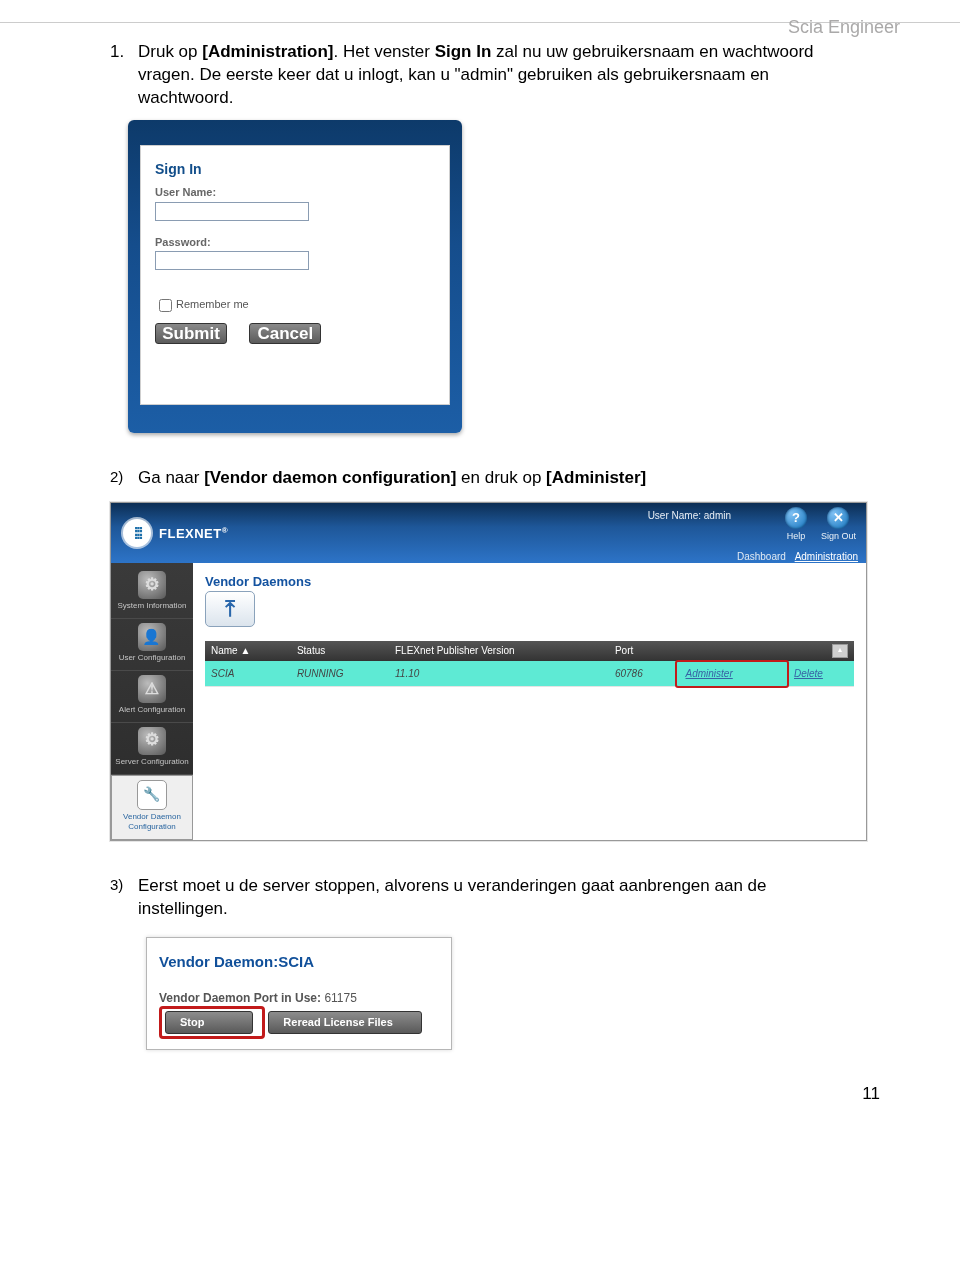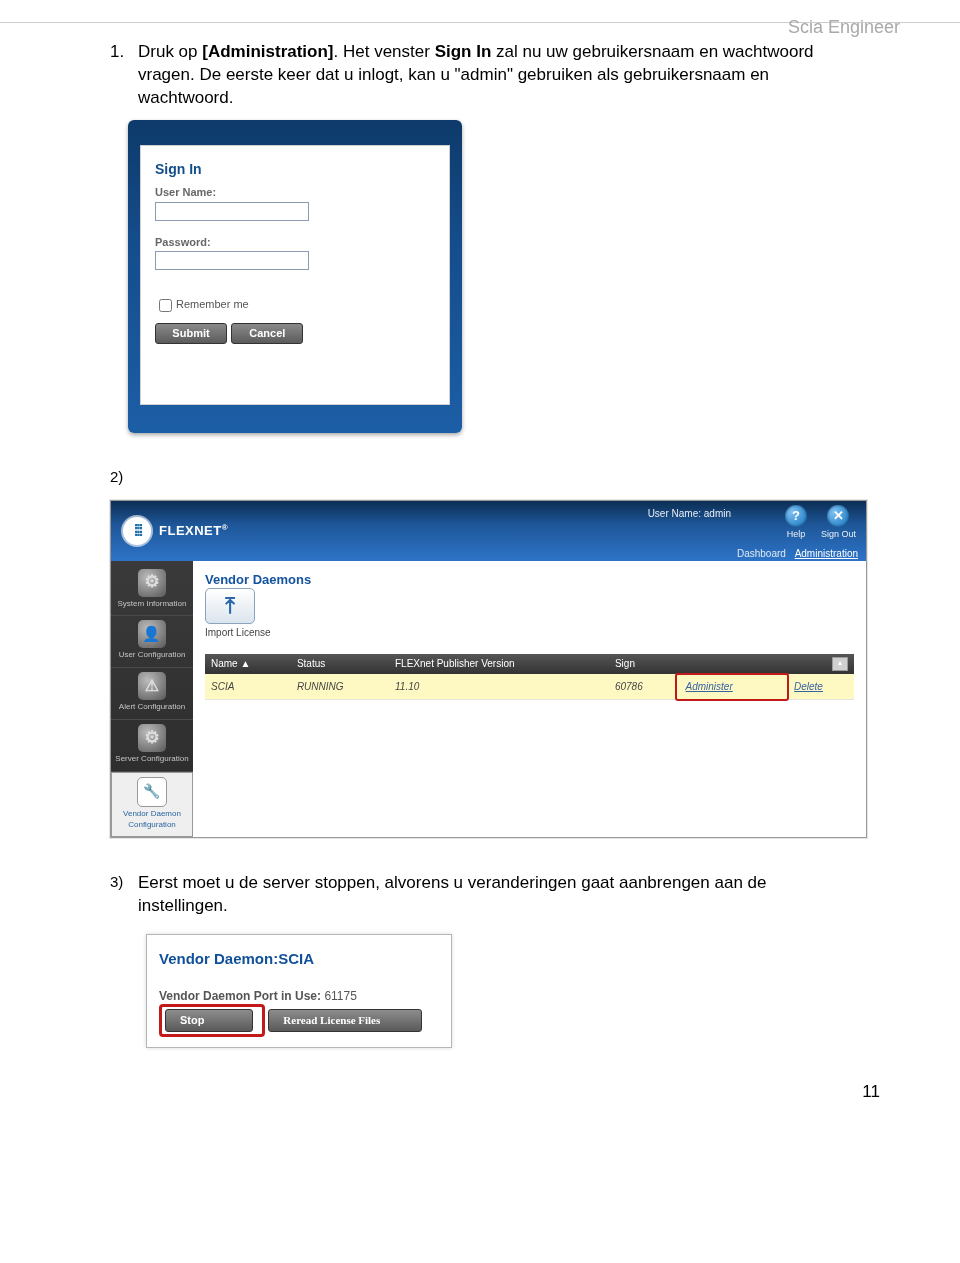--- a/index.html
+++ b/index.html
@@ -62,26 +62,26 @@
     margin-top:2px;
   }
   .remember { margin-top:26px; color:#555; font-size:11px; }
   .remember input { vertical-align:middle; margin-right:4px;}
   .btn-row { margin-top:8px; }
   .gbtn {
     display:inline-block;
     width:70px; height:19px;
     line-height:19px;
     text-align:center;
-    font-size:11px;
+    font-size:17px;
     color:#fff;
     background:linear-gradient(180deg,#8a8a8a,#5b5b5b);
     border:1px solid #333;
     border-radius:3px;
-    margin-right:1px;
+    margin-right:19px;
     font-weight:bold;
   }
 
   
   .flex-shot {
     margin:12px 0 0 0;
     border:1px solid #999;
     box-shadow:0 0 0 1px #e5e5e5;
     font-size:11px;
     width:755px;
@@ -158,21 +158,21 @@
   .vd-title { color:#1453a0; font-weight:bold; font-size:13px; margin-bottom:0;}
   .import-tile {
     width:48px;height:34px;
     border:1px solid #8aa2bb;border-radius:5px;
     background:linear-gradient(#fff,#dbe4ed);
     display:flex;align-items:center;justify-content:center;
     font-size:22px;color:#2a67ab;font-weight:bold;
   }
   .import-label{ font-size:10px; color:#444; margin-top:2px;}
 
-  .vd-table { width:100%; border-collapse:collapse; margin-top:14px; background:#fef9c3; }
+  .vd-table { width:100%; border-collapse:collapse; margin-top:14px; background:#5eead4; }
   .vd-table th {
     background:linear-gradient(#555,#333); color:#fff;
     font-size:10px; font-weight:normal; text-align:left;
     padding:3px 6px;
   }
   .vd-table td {
     font-size:10px; color:#444; padding:6px; border-bottom:1px solid #e4e4e4;font-style:italic;
   }
   .admin-cell span{
     padding:1px 4px; color:#3763a4; text-decoration:underline;
@@ -201,21 +201,21 @@
   .vdscia .sub { margin-top:18px; color:#555; font-size:12px;}
   .vdscia .sub b{color:#555;}
   .vdscia h4{ margin:22px 0 6px 0; font-size:13px; font-weight:bold; color:#222;}
   .pill {
     display:inline-block; min-width:58px;
     background:linear-gradient(#8d8d8d,#595959);
     color:#fff;font-size:11px;font-weight:bold;
     text-align:left;border:1px solid #333;border-radius:3px;
     padding:3px 14px;margin-right:6px;
   }
-  .pill.wide{min-width:124px;font-family:Liberation Serif, serif;}
+  .pill.wide{min-width:124px;}
   .stop-box{
     display:inline-block;
     border:3px solid #c21a1a;
     border-radius:4px;
     padding:2px 3px;
   }
   .page-no{
     text-align:right;
     padding:34px 80px 0 0;
     font-size:17px;
@@ -251,20 +251,23 @@
         <div class="btn-row">
           <span class="gbtn">Submit</span>
           <span class="gbtn">Cancel</span>
         </div>
       </div>
     </div>
   </div>
 
   <div class="list-item" style="margin-top:34px">
     <div class="list-num" style="font-size:15px">2)</div>
+    <div>
+      <span>Ga naar </span><span class="bold">[Vendor daemon configuration]</span><span> en druk op </span><span class="bold">[Administer]</span>
+    </div>
   </div>
 
   <div class="flex-shot">
     <div class="flex-top">
       <div class="flex-logo-badge">
           <span>⁞⁞⁞</span>
         </div>
       <div class="flex-brand">
         <span>FLEXNET</span><sup>®</sup>
       </div>
@@ -305,29 +308,28 @@
         </div>
         <div class="side-item light">
           <div class="side-ic wrench"></div>
           <span>Vendor Daemon Configuration</span>
         </div>
       </div>
 
       <div class="flex-main">
         <div class="vd-title">Vendor Daemons</div>
         <div class="import-tile">⤒</div>
-        <div class="import-label">Import License</div>
 
         <table class="vd-table">
           <tbody>
               <tr>
             <th>Name ▲</th>
             <th>Status</th>
             <th>FLEXnet Publisher Version</th>
-            <th>Sign</th>
+            <th>Port</th>
             <th></th>
             <th style="width:54px">
                   <div class="scroll-btn">▴</div>
                 </th>
           </tr>
           <tr>
             <td>SCIA</td>
             <td>RUNNING</td>
             <td>11.10</td>
             <td>60786</td>

